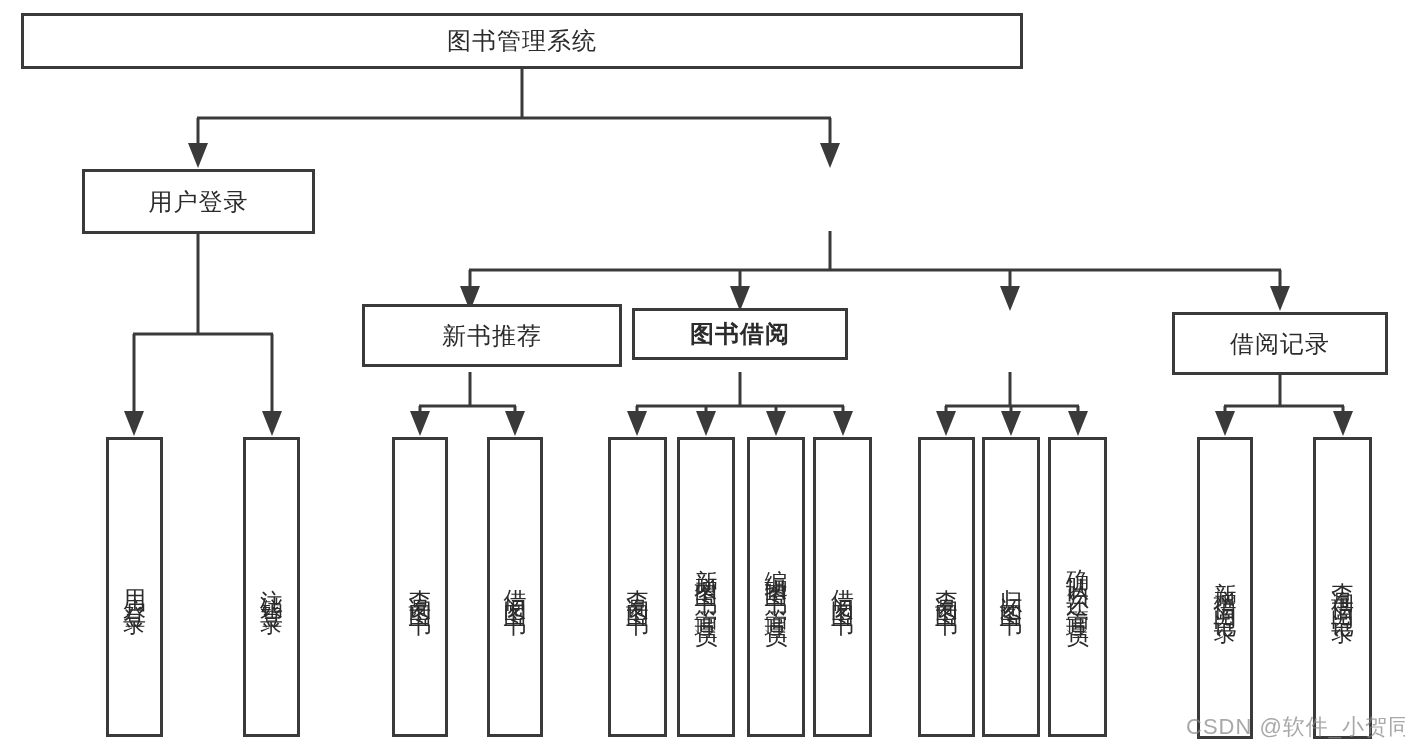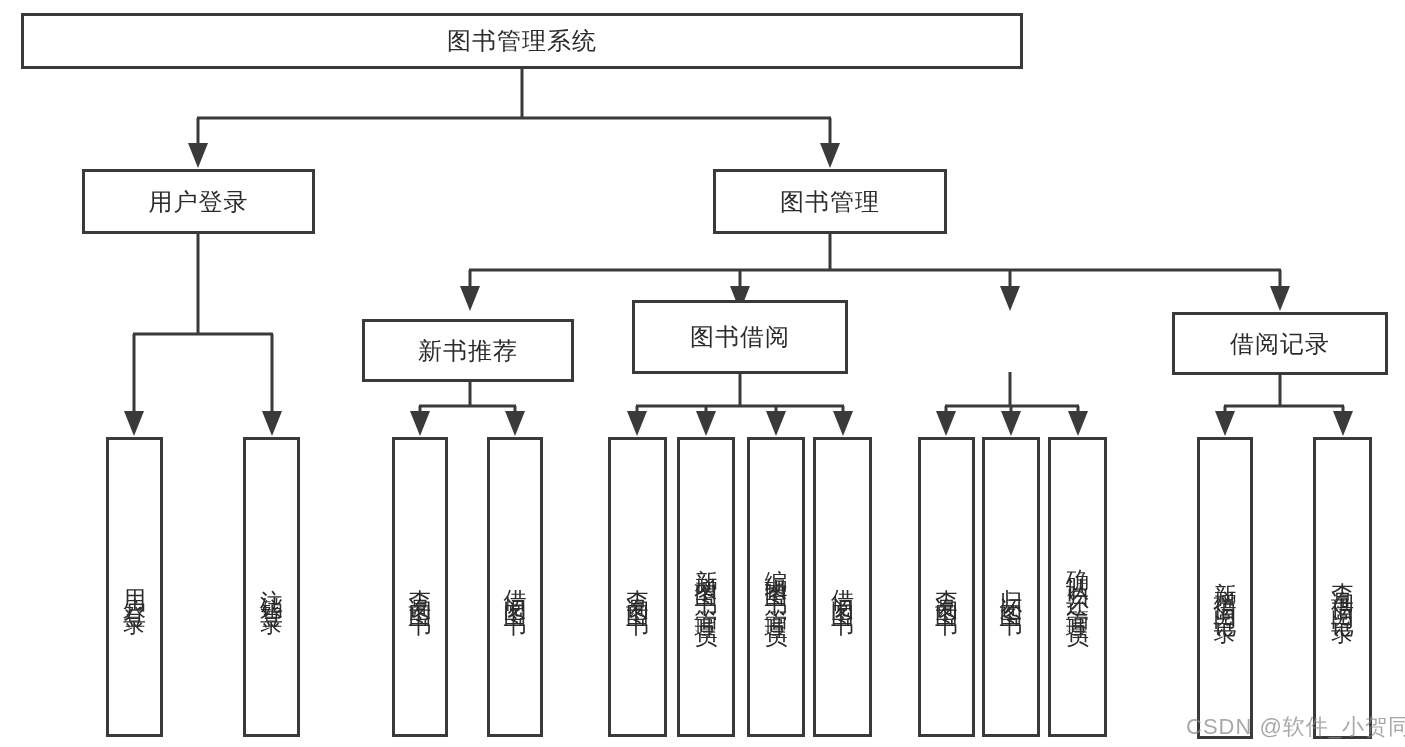--- a/index.html
+++ b/index.html
@@ -89,24 +89,23 @@
     <path class="line" d="M1010,372 L1010,406 M945,406 L1079,406 M946,406 L946,416 M1011,406 L1011,416 M1078,406 L1078,416"></path>
     <path class="tri" d="M936,411 L956,411 L946,436 Z M1001,411 L1021,411 L1011,436 Z M1068,411 L1088,411 L1078,436 Z"></path>
 
     <path class="line" d="M1280,372 L1280,406 M1224,406 L1344,406 M1225,406 L1225,416 M1343,406 L1343,416"></path>
     <path class="tri" d="M1215,411 L1235,411 L1225,436 Z M1333,411 L1353,411 L1343,436 Z"></path>
   </svg>
 
   <div class="node" style="left:21px; top:13px; width:1002px; height:56px;">图书管理系统</div>
 
   <div class="node" style="left:82px; top:169px; width:233px; height:65px;">用户登录</div>
-  <div class="node" style="left:713px; top:169px; width:234px; height:65px;">图书管理</div>
 
-  <div class="node" style="left:362px; top:319px; width:212px; height:63px;">新书推荐</div>
-  <div class="node" style="left:632px; top:300px; width:216px; height:74px;">图书借阅</div>
+  <div class="node" style="left:362px; top:304px; width:260px; height:63px;">新书推荐</div>
+  <div class="node" style="left:632px; top:308px; width:216px; height:52px;font-weight:bold;">图书借阅</div>
   <div class="node" style="left:1172px; top:312px; width:216px; height:63px;">借阅记录</div>
 
   <div class="node vert" style="left:106px; top:437px; width:57px; height:300px;">
     <span class="vtext">用户登录</span>
   </div>
   <div class="node vert" style="left:243px; top:437px; width:57px; height:300px;">
     <span class="vtext">注销登录</span>
   </div>
 
   <div class="node vert" style="left:392px; top:437px; width:56px; height:300px;">

